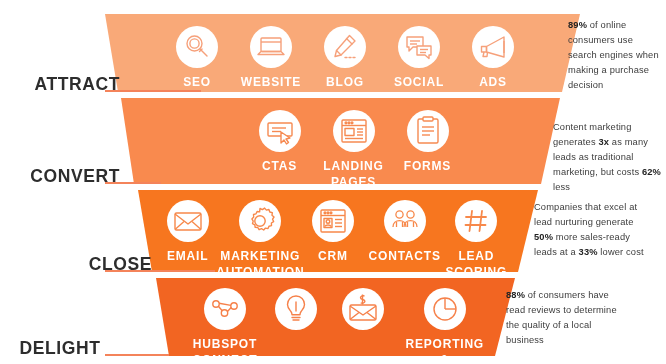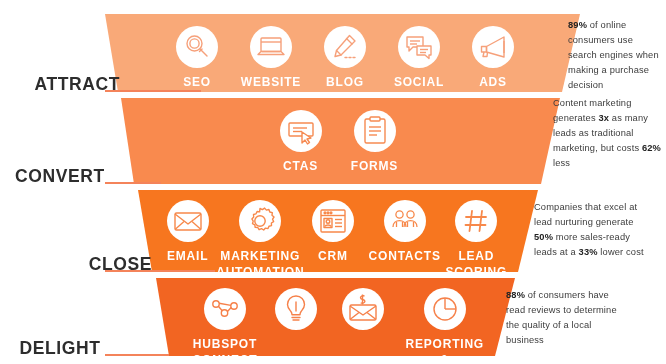--- a/index.html
+++ b/index.html
@@ -105,21 +105,21 @@
       <polygon points="105,14 580,14 562,92 118,92" fill="#f9a978"></polygon>
       <polygon points="121,98 560,98 541,184 134,184" fill="#f98a4e"></polygon>
       <polygon points="138,190 538,190 518,272 152,272" fill="#f7761f"></polygon>
       <polygon points="156,278 515,278 495,356 169,356" fill="#f26522"></polygon>
     </svg>
   </div>
 
   <div class="stage-label" style="top:74px;">ATTRACT</div>
   <div class="stage-rule" style="left:105px; top:90px; width:96px;"></div>
 
-  <div class="stage-label" style="top:166px;text-align:center;">CONVERT</div>
+  <div class="stage-label" style="top:166px;">CONVERT</div>
   <div class="stage-rule" style="left:105px; top:182px; width:56px;"></div>
 
   <div class="stage-label" style="top:254px;padding-left:32px;">CLOSE</div>
   <div class="stage-rule" style="left:105px; top:270px; width:110px;"></div>
 
   <div class="stage-label" style="top:338px;text-align:center;">DELIGHT</div>
   <div class="stage-rule" style="left:105px; top:354px; width:64px;"></div>
 
   <div class="items row-attract" style="left:150px; top:26px; width:390px;">
     <div class="item">
@@ -183,33 +183,52 @@
               <path d="M9.5 20.5 H14.5 V26 H9.5 Z"></path>
               <path d="M12 26 L11 30.5 L15 30.5 L15.5 26"></path>
               <line x1="32" y1="15" x2="32" y2="27"></line>
             </g>
           </svg>
       </div>
       <div class="item-label">ADS</div>
     </div>
   </div>
 
-  <div class="items row-convert" style="left:220px; top:110px; width:235px;">
+  <div class="items row-convert" style="left:236px; top:110px; width:235px;">
     <div class="item">
       <div class="icon-circle">
         <svg width="42" height="42" viewBox="0 0 42 42">
             <g fill="none" stroke="#f68a52" stroke-width="1.4" stroke-linejoin="round">
               <rect x="9" y="13" width="24" height="13" rx="1"></rect>
               <line x1="13" y1="18" x2="27" y2="18"></line>
               <line x1="13" y1="21.5" x2="22" y2="21.5"></line>
               <path d="M22 22 L22 33 L25 30 L27.5 34 L29.5 32.5 L27 29 L31 28 Z" fill="#ffffff"></path>
             </g>
           </svg>
       </div>
       <div class="item-label">CTAs</div>
+    </div>
+    <div class="item">
+      <div class="icon-circle">
+        <svg width="42" height="42" viewBox="0 0 42 42">
+            <g fill="none" stroke="#f68a52" stroke-width="1.4" stroke-linejoin="round">
+              <rect x="9" y="10" width="24" height="22" rx="1"></rect>
+              <line x1="9" y1="15.5" x2="33" y2="15.5"></line>
+              <circle cx="13" cy="12.8" r="0.9" fill="#f68a52"></circle>
+              <circle cx="16" cy="12.8" r="0.9" fill="#f68a52"></circle>
+              <circle cx="19" cy="12.8" r="0.9" fill="#f68a52"></circle>
+              <rect x="12" y="18.5" width="9" height="7"></rect>
+              <line x1="24" y1="19" x2="30" y2="19"></line>
+              <line x1="24" y1="22" x2="30" y2="22"></line>
+              <line x1="24" y1="25" x2="30" y2="25"></line>
+              <line x1="12" y1="28.5" x2="30" y2="28.5"></line>
+            </g>
+          </svg>
+      </div>
+      <div class="item-label">LANDING PAGES</div>
     </div>
     <div class="item">
       <div class="icon-circle">
         <svg width="42" height="42" viewBox="0 0 42 42">
             <g fill="none" stroke="#f68a52" stroke-width="1.4" stroke-linejoin="round">
               <rect x="11" y="9" width="20" height="24" rx="1.5"></rect>
               <rect x="16" y="7" width="10" height="4" rx="1" fill="#ffffff"></rect>
               <line x1="15" y1="17" x2="27" y2="17"></line>
               <line x1="15" y1="21" x2="27" y2="21"></line>
               <line x1="15" y1="25" x2="23" y2="25"></line>
@@ -351,21 +370,21 @@
           </svg>
       </div>
       <div class="item-label">REPORTING &amp; ANALYTICS</div>
     </div>
   </div>
 
   <div class="stat" style="left:568px; top:18px; width:96px;">
     <b>89%</b><span> of online consumers use search engines when making a purchase decision</span>
   </div>
 
-  <div class="stat" style="left:553px; top:96px; width:108px;">
+  <div class="stat" style="left:553px; top:120px; width:108px;">
     <span>Content marketing generates </span><b>3x</b><span> as many leads as traditional marketing, but costs </span><b>62%</b><span> less</span>
   </div>
 
   <div class="stat" style="left:534px; top:200px; width:116px;">
     <span>Companies that excel at lead nurturing generate </span><b>50%</b><span> more sales-ready leads at a </span><b>33%</b><span> lower cost</span>
   </div>
 
   <div class="stat" style="left:506px; top:288px; width:112px;">
     <b>88%</b><span> of consumers have read reviews to determine the quality of a local business</span>
   </div>

